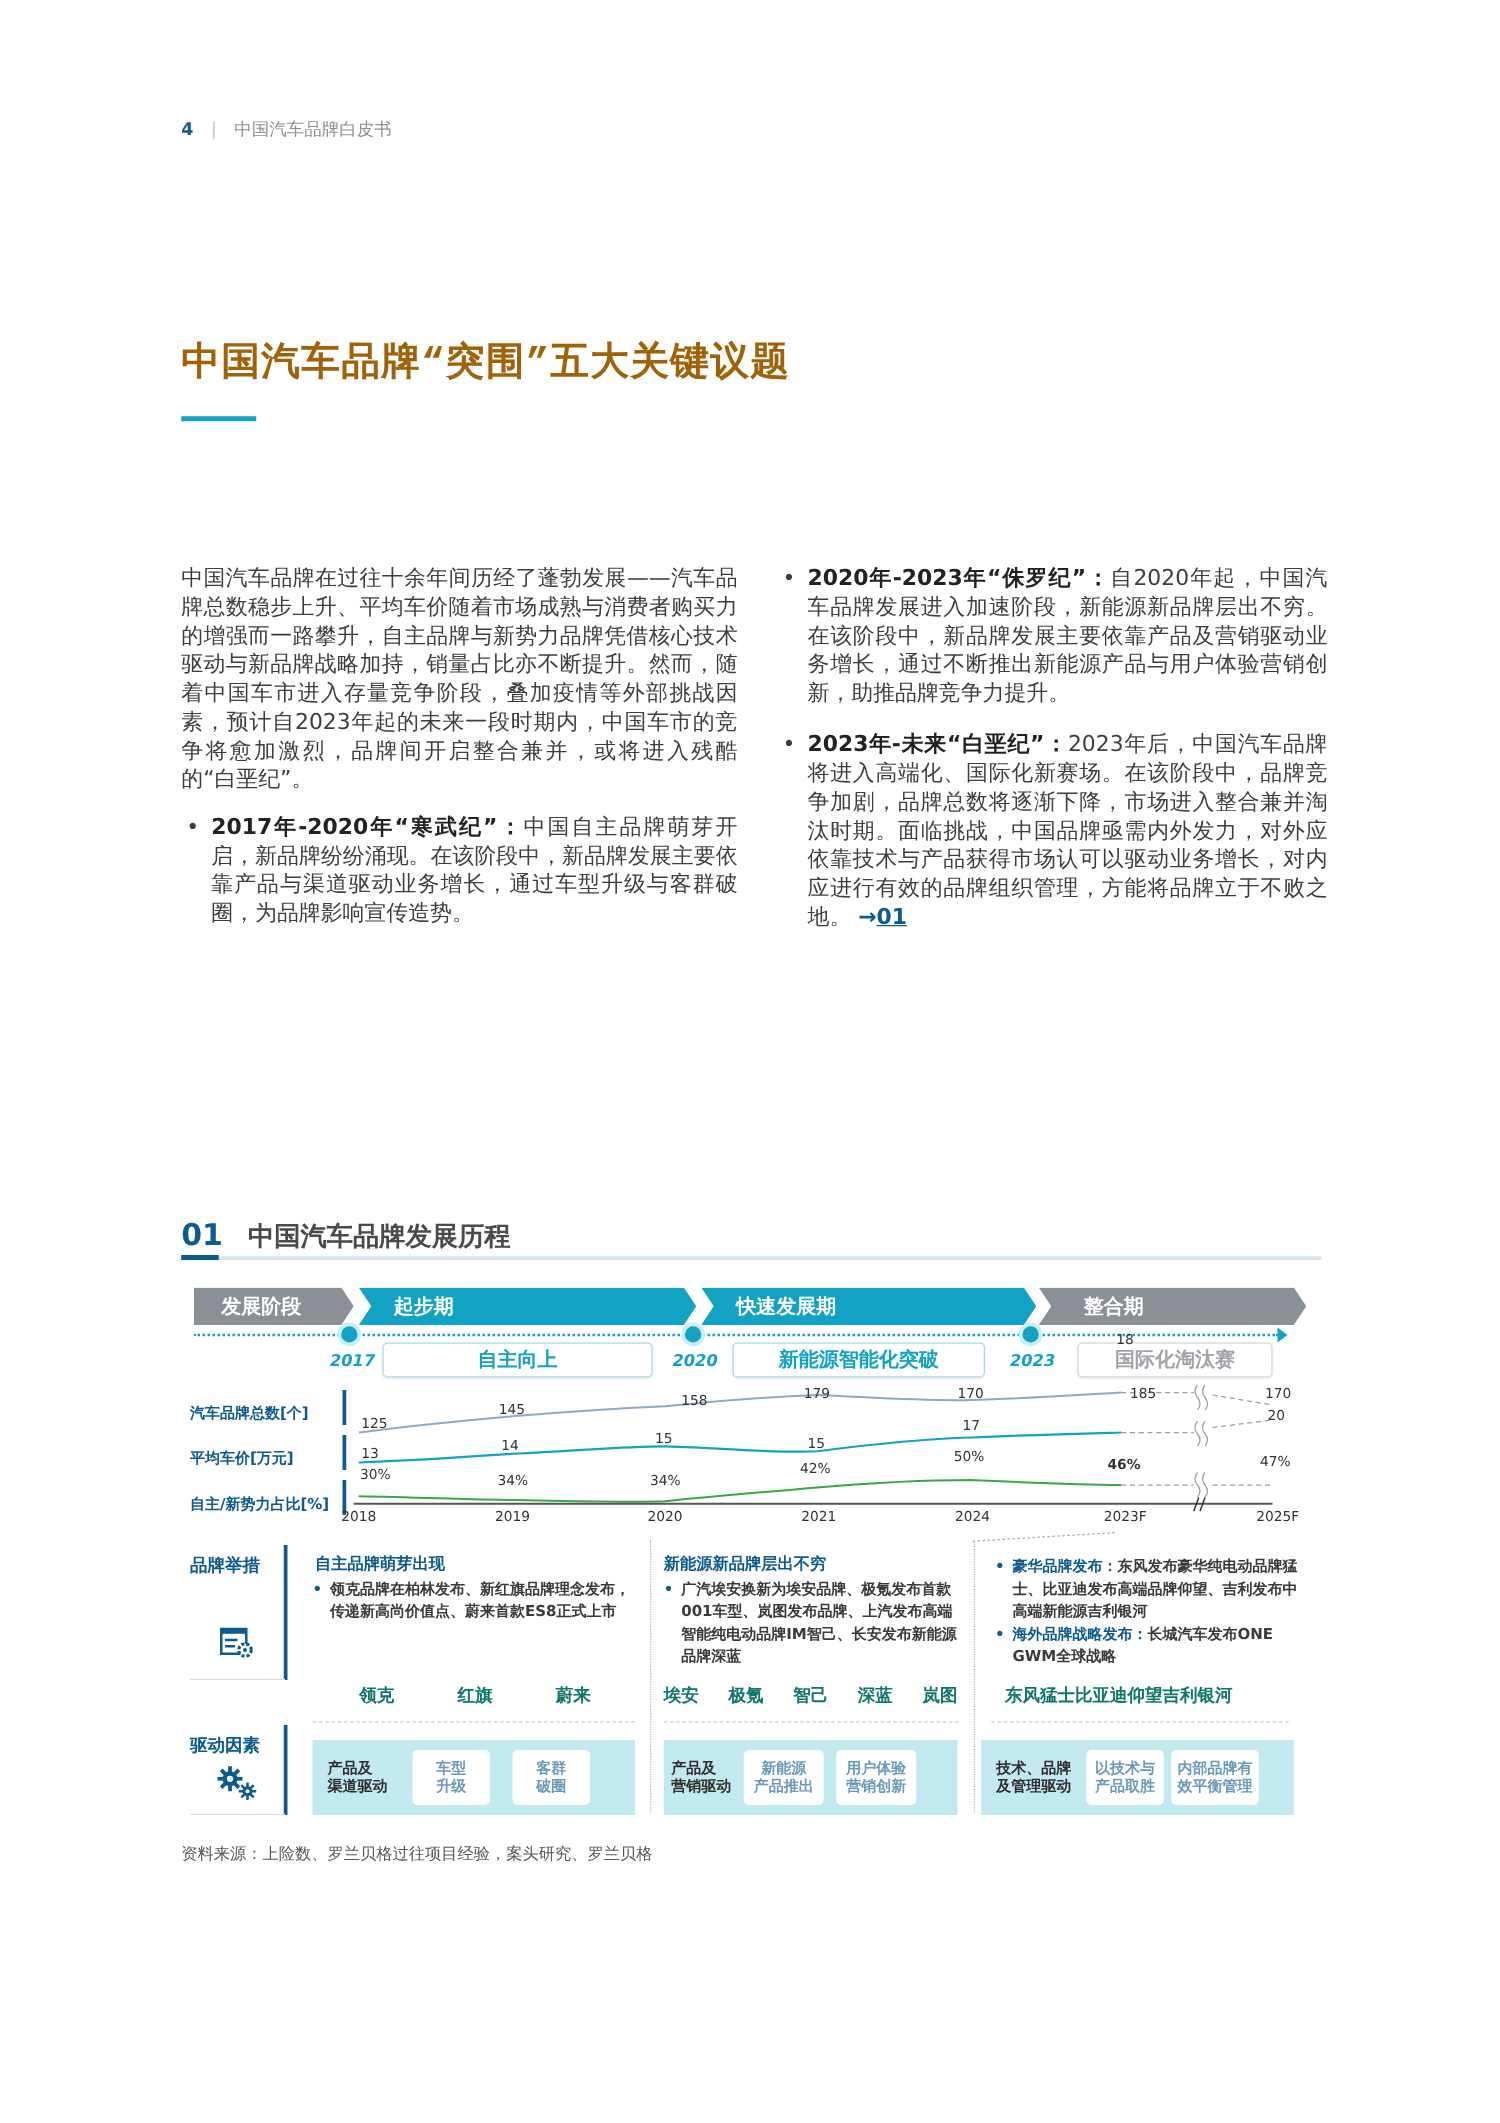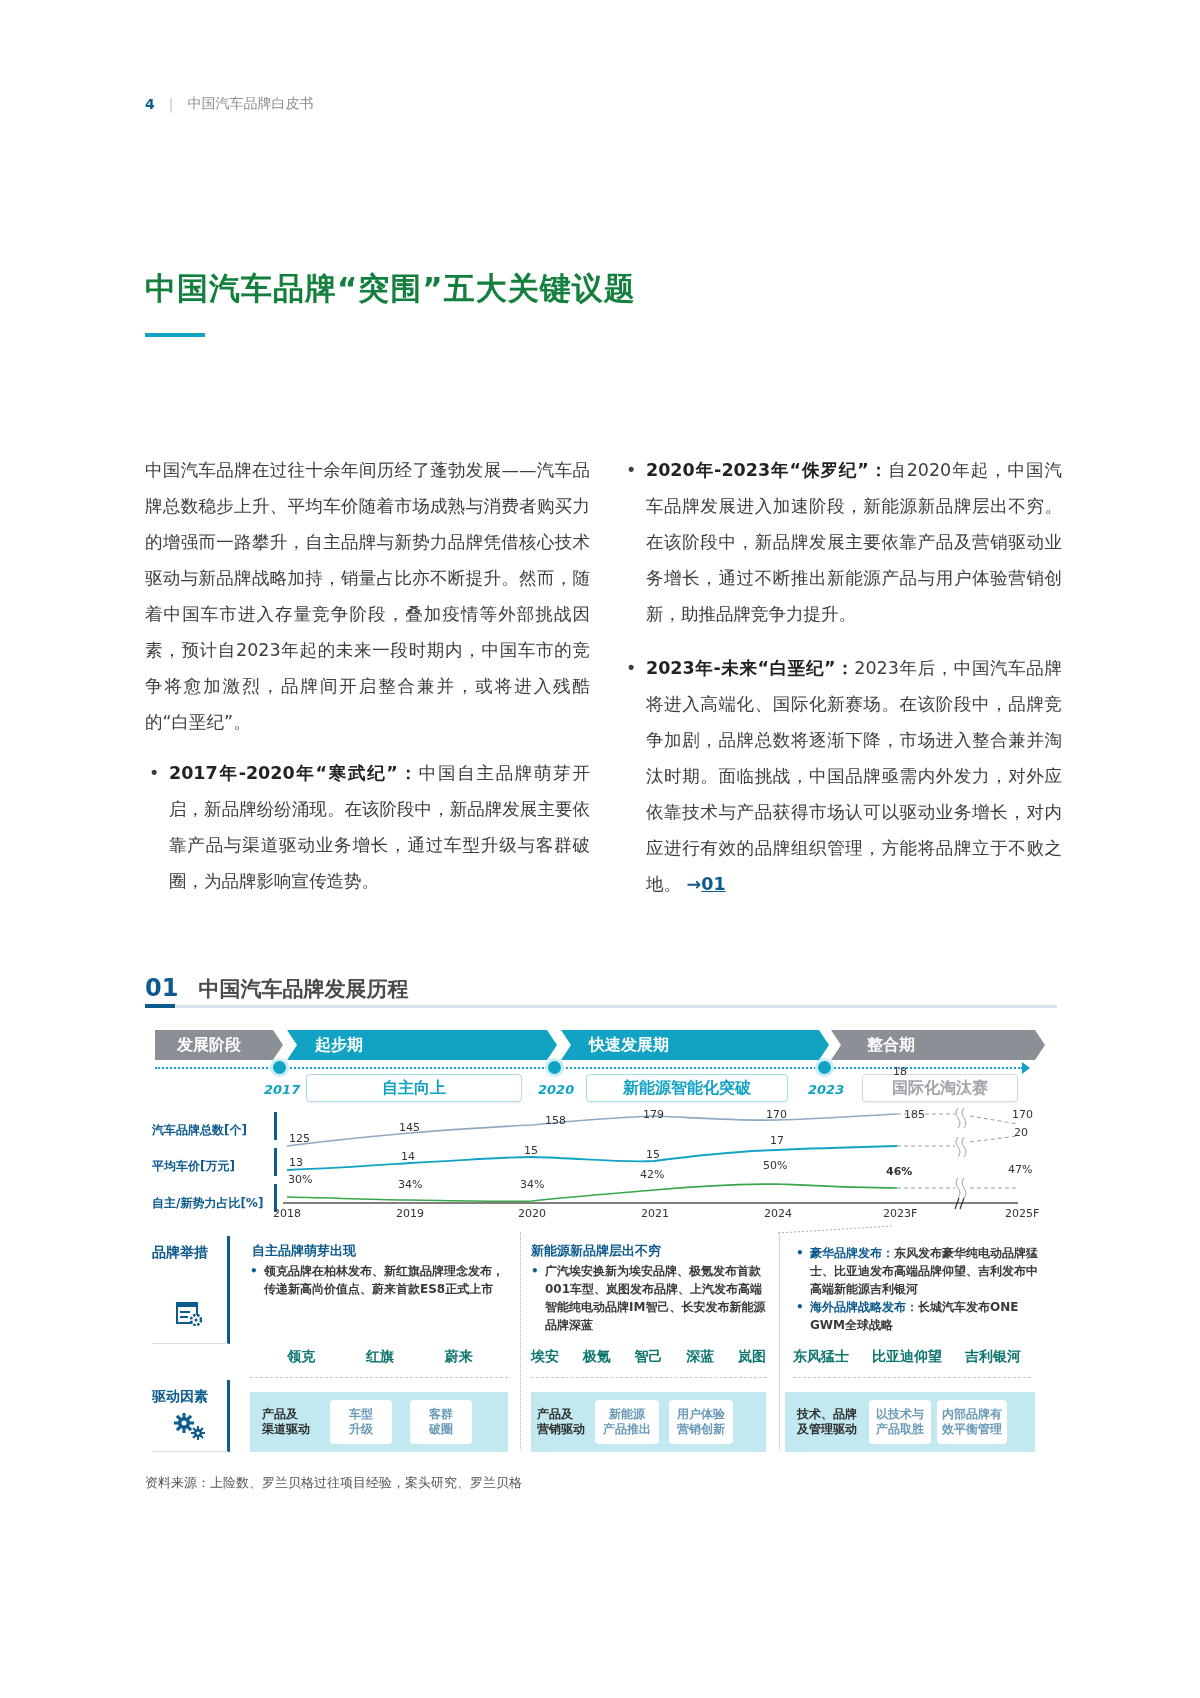--- a/index.html
+++ b/index.html
@@ -3,24 +3,24 @@
 <meta charset="utf-8">
 <style>
   * { box-sizing: border-box; margin: 0; padding: 0; }
   html, body { width: 1200px; height: 1698px; background: #ffffff; }
   body { font-family: "DejaVu Sans", "Liberation Sans", sans-serif; color: #3a3a3a; position: relative; overflow: hidden; }
 
   .header { position: absolute; left: 145px; top: 95px; font-size: 14px; color: #8a8f96; display: flex; align-items: center; }
   .header .pg { color: #0f5e93; font-weight: bold; margin-right: 14px; }
   .header .sep { color: #c0c4c8; margin-right: 14px; }
 
-  .title { position: absolute; left: 145px; top: 268px; font-size: 31px; font-weight: bold; color: #15803d; letter-spacing: 1px; }
+  .title { position: absolute; left: 145px; top: 268px; font-size: 31px; font-weight: bold; color: #a16207; letter-spacing: 1px; font-family: Liberation Mono, monospace; }
   .title-bar { position: absolute; left: 145px; top: 333px; width: 60px; height: 4px; background: #12a3c4; }
 
-  .col { position: absolute; top: 452px; width: 445px; font-size: 17.5px; line-height: 36px; color: #3d3d3d; }
+  .col { position: absolute; top: 452px; width: 445px; font-size: 17.5px; line-height: 23px; color: #3d3d3d; }
   .col.left { left: 145px; }
   .col.right { left: 622px; width: 440px; }
   .col p { text-align: justify; }
   .bullet { position: relative; padding-left: 24px; margin-top: 15px; text-align: justify; }
   .bullet::before { content: "•"; position: absolute; left: 4px; top: 0; color: #3d3d3d; }
   .bullet b { color: #222; }
   .col.right .bullet:first-child { margin-top: 0; }
   .col.right .bullet + .bullet { margin-top: 18px; }
   .xref { color: #0c5a8e; font-weight: bold; }
   .xref u { text-decoration: underline; }
@@ -229,21 +229,21 @@
   <span>岚图</span>
 </div>
 <div class="dash-h" style="left:531px;top:1377px;width:236px;"></div>
 
 <div class="dash-v" style="left:779px;top:1232px;height:218px;"></div>
 
 <ul class="blk-text" style="left:796px;top:1244px;width:250px;">
   <li><span class="hl">豪华品牌发布：</span><span>东风发布豪华纯电动品牌猛士、比亚迪发布高端品牌仰望、吉利发布中高端新能源吉利银河</span></li>
   <li><span class="hl">海外品牌战略发布：</span><span>长城汽车发布ONE GWM全球战略</span></li>
 </ul>
-<div class="brands" style="left:793px;top:1348px;width:228px;justify-content:space-between;">
+<div class="brands" style="left:758px;top:1348px;width:228px;justify-content:flex-end;">
   <span>东风猛士</span>
   <span>比亚迪仰望</span>
   <span>吉利银河</span>
 </div>
 <div class="dash-h" style="left:793px;top:1377px;width:238px;"></div>
 
 <div class="side-label" style="top:1388px;">驱动因素</div>
 <div class="side-bar" style="top:1380px;height:72px;"></div>
 <div class="side-line" style="top:1451px;"></div>
 <svg class="icon-gear" style="left:172px;top:1412px;" width="36" height="30" viewBox="0 0 36 30">

